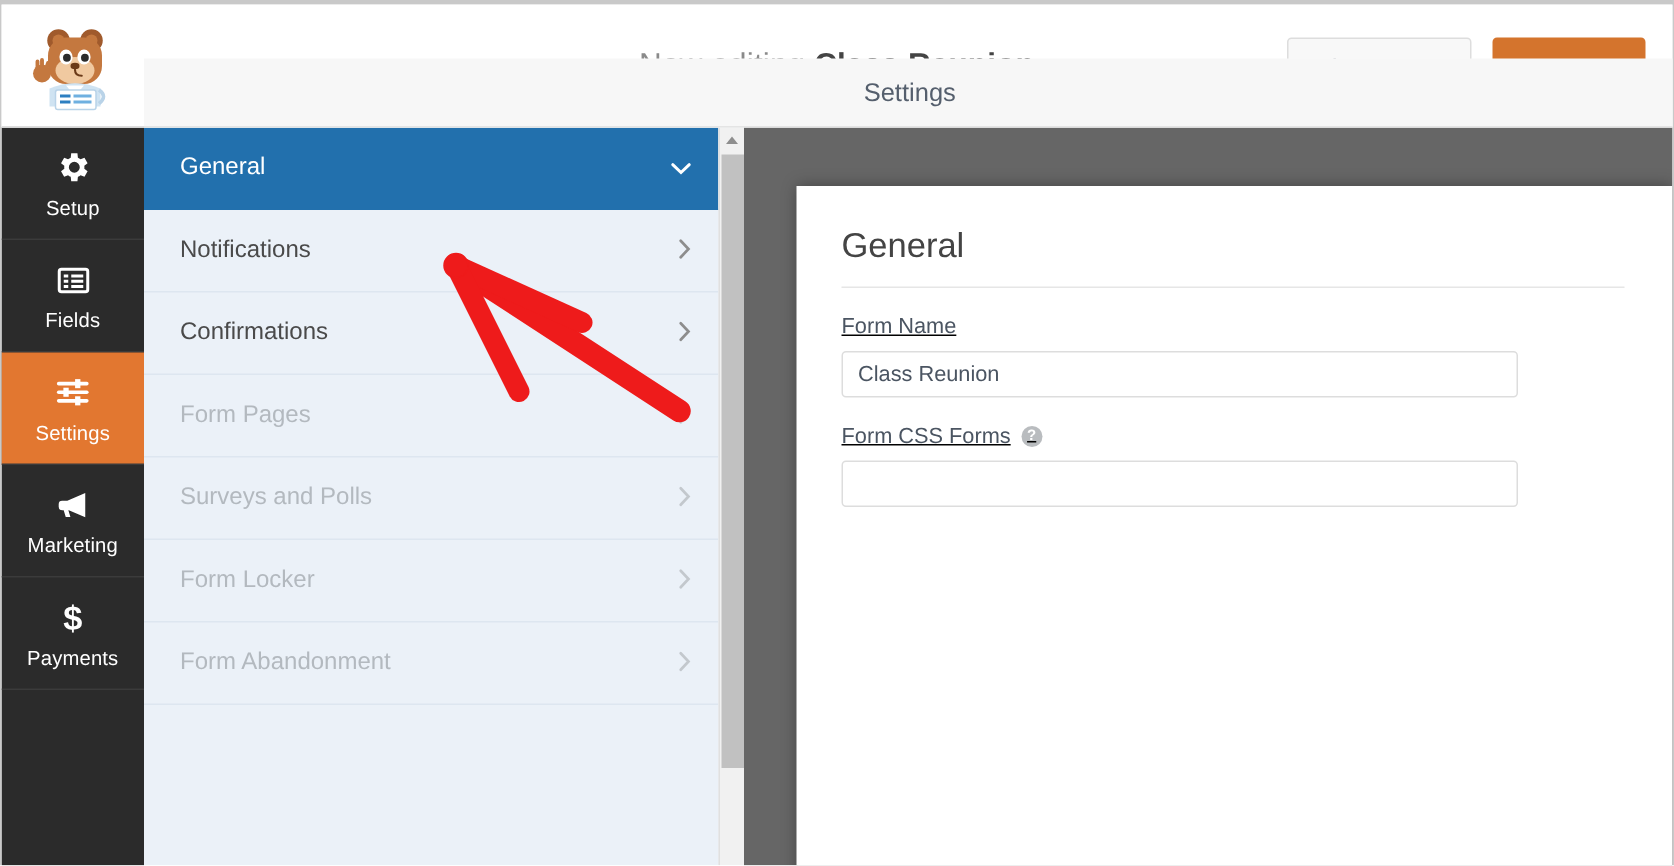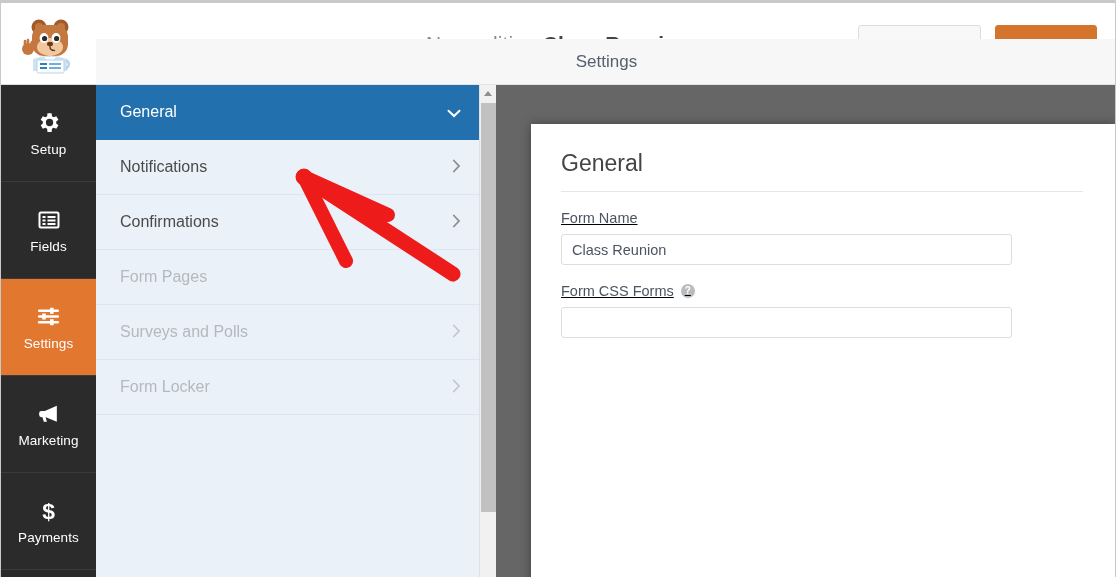--- a/index.html
+++ b/index.html
@@ -109,21 +109,21 @@
   
   .nav {
     width: 95px;
     flex: none;
     background: #2b2b2b;
     display: flex;
     flex-direction: column;
   }
 
   .nav-item {
-    height: 97px;
+    height: 75px;
     border-bottom: 1px solid #3b3b3b;
     display: flex;
     flex-direction: column;
     align-items: center;
     justify-content: center;
     gap: 6px;
     color: #fff;
     cursor: pointer;
     user-select: none;
   }
@@ -520,20 +520,28 @@
 
           <div class="setting-row disabled">
             <span>Form Locker</span>
             <span class="chev">
               <svg width="9" height="14" viewBox="0 0 9 14" fill="none" stroke="currentColor" stroke-width="1.8" stroke-linecap="round">
                   <path d="M1.8 1.5 L7 7 L1.8 12.5"></path>
                 </svg>
             </span>
           </div>
 
+          <div class="setting-row disabled">
+            <span>Form Abandonment</span>
+            <span class="chev">
+              <svg width="9" height="14" viewBox="0 0 9 14" fill="none" stroke="currentColor" stroke-width="1.8" stroke-linecap="round">
+                  <path d="M1.8 1.5 L7 7 L1.8 12.5"></path>
+                </svg>
+            </span>
+          </div>
 
         </div>
 
         <div class="scrollbar">
           <div class="sb-arrow">
             <span class="tri"></span>
           </div>
           <div class="sb-track"></div>
           <div class="sb-thumb"></div>
         </div>

